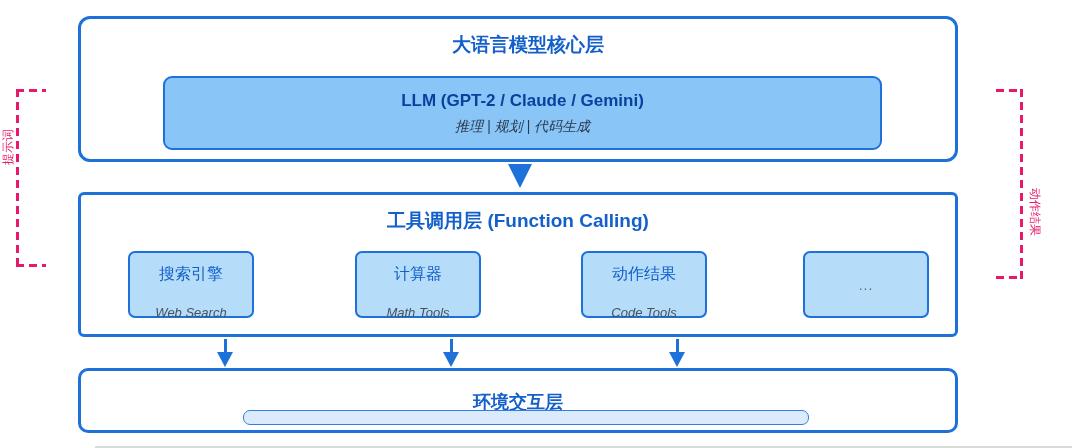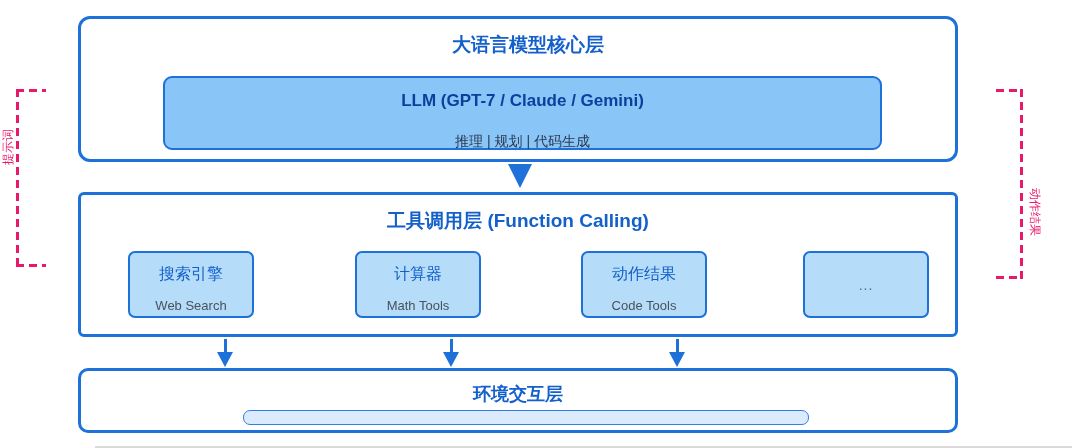--- a/index.html
+++ b/index.html
@@ -20,49 +20,49 @@
 
   .layer{position:absolute;left:78px;width:880px;background:#fff;border:3px solid var(--accent);border-radius:12px;}
   .layer-title{text-align:center;font-weight:bold;color:var(--title);}
 
   
   .layer-core{top:16px;height:146px;}
   .layer-core .layer-title{margin-top:13px;font-size:19px;margin-left:20px;}
   .llm-box{position:absolute;left:82px;top:57px;width:719px;height:74px;background:var(--llm-fill);
            border:2.5px solid var(--accent);border-radius:9px;text-align:center;}
   .llm-title{margin-top:13px;font-size:17px;font-weight:bold;color:var(--llm-title);}
-  .llm-sub{margin-top:22px;font-size:14px;color:var(--sub-text);}
+  .llm-sub{margin-top:7px;font-size:14px;color:var(--sub-text);font-style:italic;}
 
   
   .big-arrow{position:absolute;left:508px;top:164px;width:0;height:0;
              border-left:12px solid transparent;border-right:12px solid transparent;
              border-top:24px solid var(--accent);}
 
   
   .layer-tools{top:192px;height:145px;border-radius:6px;}
   .layer-tools .layer-title{margin-top:13px;font-size:19px;}
   .tool-box{position:absolute;top:56px;width:126px;height:67px;background:var(--tool-fill);
             border:2.5px solid var(--accent);border-radius:7px;text-align:center;}
   .tool-box.t0{left:47px;}.tool-box.t1{left:274px;}.tool-box.t2{left:500px;}.tool-box.t3{left:722px;}
   .tool-title{margin-top:11px;font-size:16px;color:var(--title);}
-  .tool-sub{margin-top:13px;font-size:13px;color:var(--tool-sub);}
+  .tool-sub{margin-top:20px;font-size:13px;color:var(--tool-sub);font-style:italic;}
   .tool-box--more{display:flex;align-items:center;justify-content:center;}
   .tool-more{font-size:14px;color:#5f6b7a;letter-spacing:1px;}
 
   
   .sm-arrow{position:absolute;top:339px;width:16px;height:28px;}
   .sm-arrow .stem{position:absolute;left:6.5px;top:0;width:3px;height:14px;background:var(--accent);}
   .sm-arrow .head{position:absolute;left:0;top:13px;width:0;height:0;
                   border-left:8px solid transparent;border-right:8px solid transparent;
                   border-top:15px solid var(--accent);}
   .sm-arrow.a0{left:217px;}.sm-arrow.a1{left:443px;}.sm-arrow.a2{left:669px;}
 
   
   .layer-env{top:368px;height:65px;border-radius:10px;}
-  .layer-env .layer-title{margin-top:11px;font-size:18px;}
+  .layer-env .layer-title{margin-top:19px;font-size:18px;}
   .env-bar{position:absolute;left:162px;top:39px;width:566px;height:15px;background:var(--bar-fill);
            border:1.5px solid #2f80e4;border-radius:7px;}
 
   
   .bottom-divider{position:absolute;left:95px;top:446px;width:977px;height:1.5px;background:#d9d9d9;}
 
   
   .dash-v{position:absolute;width:3px;background:repeating-linear-gradient(to bottom,var(--pink) 0 8px,transparent 8px 13px);}
   .dash-h{position:absolute;height:3px;background:repeating-linear-gradient(to right,var(--pink) 0 8px,transparent 8px 13px);}
   .bracket-left .dash-v{left:16px;top:89px;height:179px;}
@@ -76,21 +76,21 @@
   .vlabel-right{left:1001px;top:205px;width:70px;height:14px;transform:rotate(90deg);}
 </style>
 </head>
 <body>
 
 <div class="canvas">
 
   <div class="layer layer-core">
     <div class="layer-title">大语言模型核心层</div>
     <div class="llm-box">
-      <div class="llm-title">LLM (GPT-7 / Claude / Gemini)</div>
+      <div class="llm-title">LLM (GPT-2 / Claude / Gemini)</div>
       <div class="llm-sub">推理 | 规划 | 代码生成</div>
     </div>
   </div>
 
   <div class="big-arrow"></div>
 
   <div class="layer layer-tools">
     <div class="layer-title">工具调用层 (Function Calling)</div>
 
     <div class="tool-box t0">

